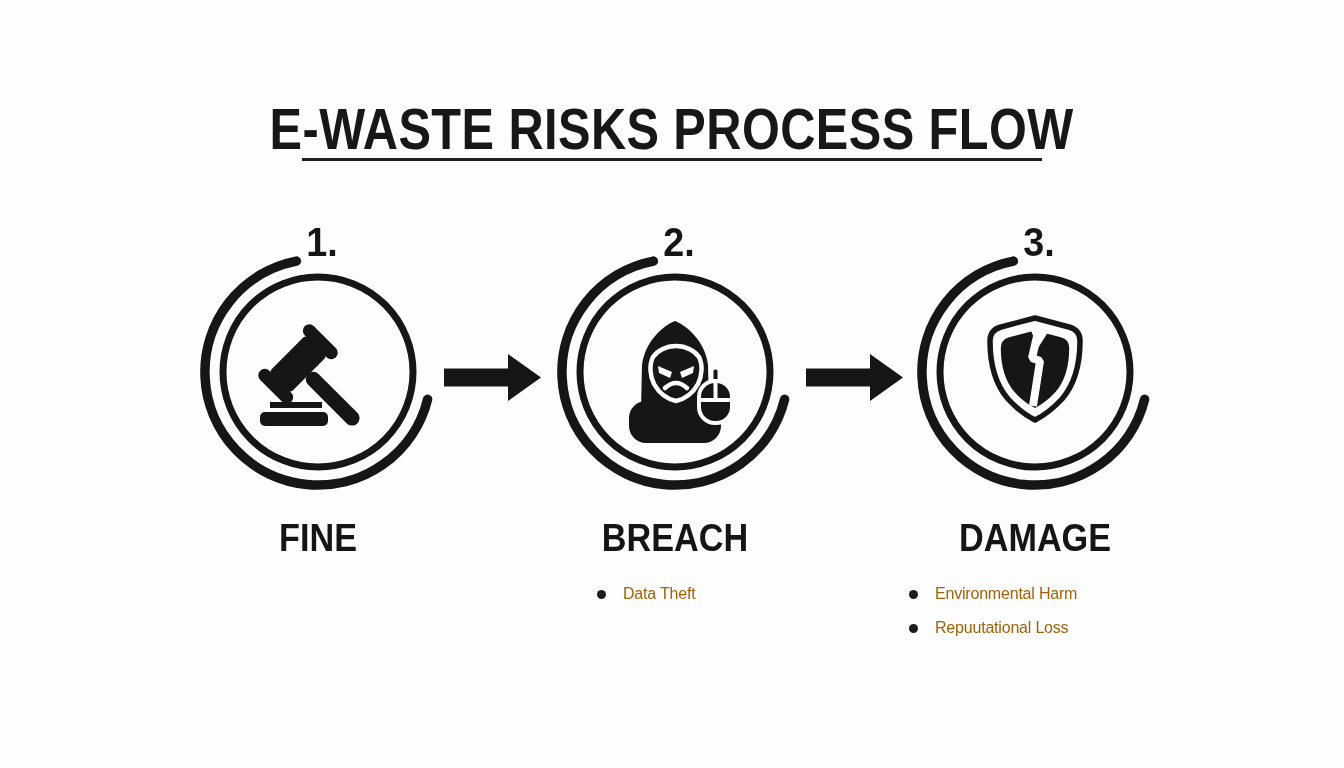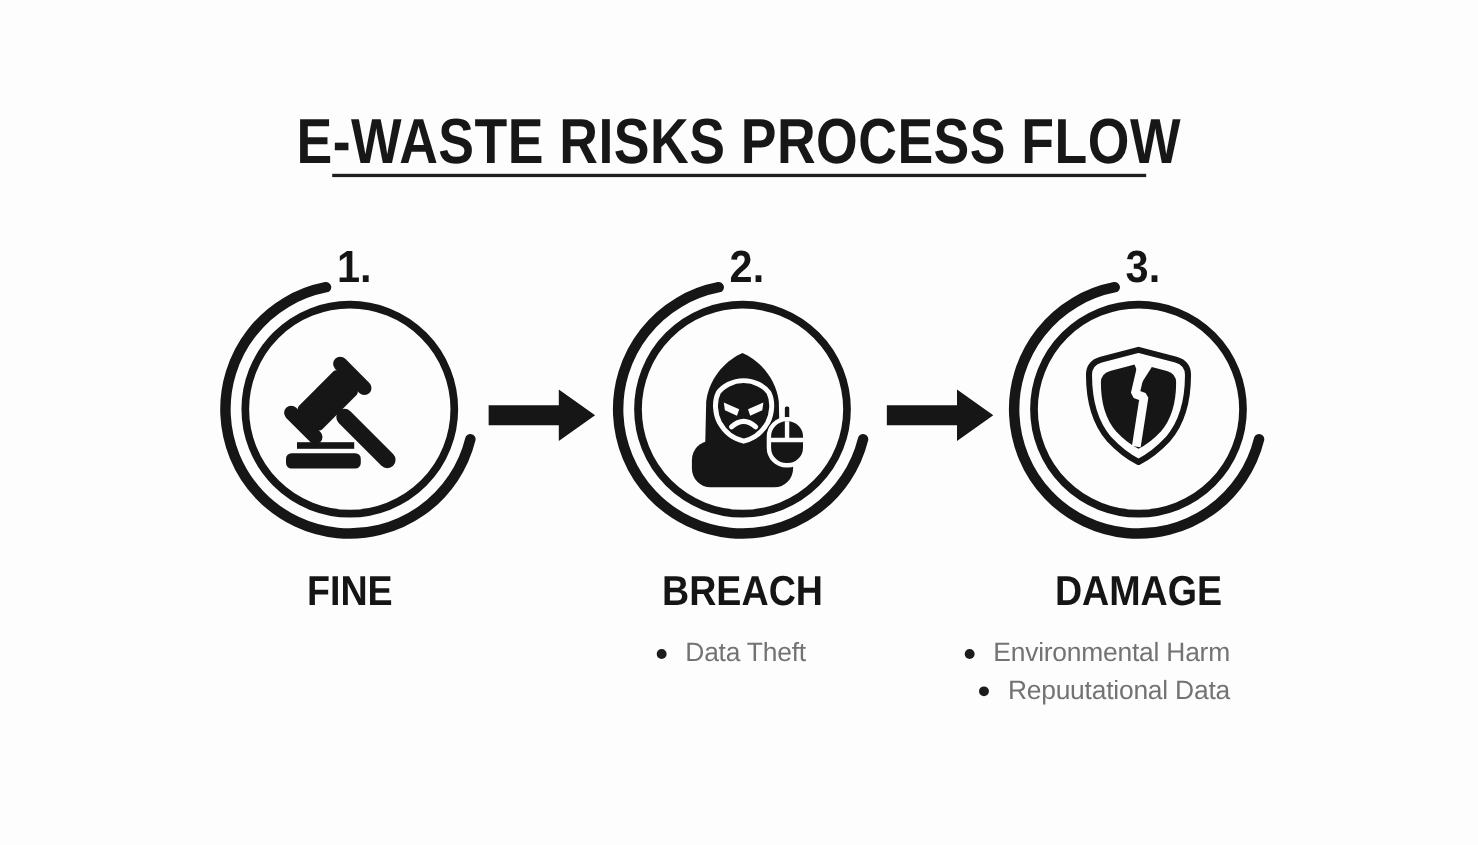--- a/index.html
+++ b/index.html
@@ -29,21 +29,21 @@
   .ring-svg { position:absolute; top:237px; width:270px; height:270px; }
   .step-label {
     position:absolute; top:517px; width:240px; text-align:center;
     font-size:38px; line-height:42px; font-weight:700; color:#151515;
     transform:scaleX(0.9); white-space:nowrap;
   }
   .arrow-svg { position:absolute; top:349px; width:98px; height:57px; }
   .bullets { position:absolute; top:577px; display:flex; flex-direction:column; }
   .bullet-row { display:flex; align-items:center; height:34px; }
   .bullet-dot { width:9px; height:9px; border-radius:50%; background:#1c1c1c; margin-right:17px; flex:0 0 auto; }
-  .bullet-text { font-size:24px; color:#737373; letter-spacing:-0.2px; white-space:nowrap; }
+  .bullet-text { font-size:16px; color:#a16207; letter-spacing:-0.2px; white-space:nowrap; }
   .ink { fill:#161616; }
   .stroke-ink { stroke:#161616; fill:none; }
   .knockout { stroke:#fdfdfd; }
 </style>
 </head>
 <body>
 
 <div class="canvas">
 
   <div class="title-wrap">
@@ -110,24 +110,24 @@
     <circle r="95" class="stroke-ink" stroke-width="7"></circle>
     <path d="M -21.6 -110.9 A 113 113 0 1 0 109.6 27.3" class="stroke-ink" stroke-width="9.5" stroke-linecap="round"></path>
     <g transform="translate(0,-2)">
       <path d="M 0,-52 L 34,-43 Q 45,-40 45,-29 Q 45,8 27,29 Q 14,43 0,50 Q -14,43 -27,29 Q -45,8 -45,-29 Q -45,-40 -34,-43 Z" class="stroke-ink" stroke-width="5.5" stroke-linejoin="round"></path>
       <path transform="scale(0.76)" d="M 0,-52 L 34,-43 Q 45,-40 45,-29 Q 45,8 27,29 Q 14,43 0,50 Q -14,43 -27,29 Q -45,8 -45,-29 Q -45,-40 -34,-43 Z" class="ink"></path>
       <polygon points="-5,-42 15,-41 3,-22" fill="#fdfdfd"></polygon>
       <path d="M 4,-42 L -3,-12 L 5,-9 L -2,36" fill="none" class="knockout" stroke-width="8" stroke-linejoin="bevel"></path>
     </g>
   </svg>
   <div class="step-label" style="left:915px;">DAMAGE</div>
-  <div class="bullets" style="left:877px;align-items:flex-end;">
+  <div class="bullets" style="left:909px;">
     <div class="bullet-row">
       <span class="bullet-dot"></span>
       <span class="bullet-text">Environmental Harm</span>
     </div>
     <div class="bullet-row">
       <span class="bullet-dot"></span>
-      <span class="bullet-text">Repuutational Data</span>
+      <span class="bullet-text">Repuutational Loss</span>
     </div>
   </div>
 
 </div>
 
 </body></html>

